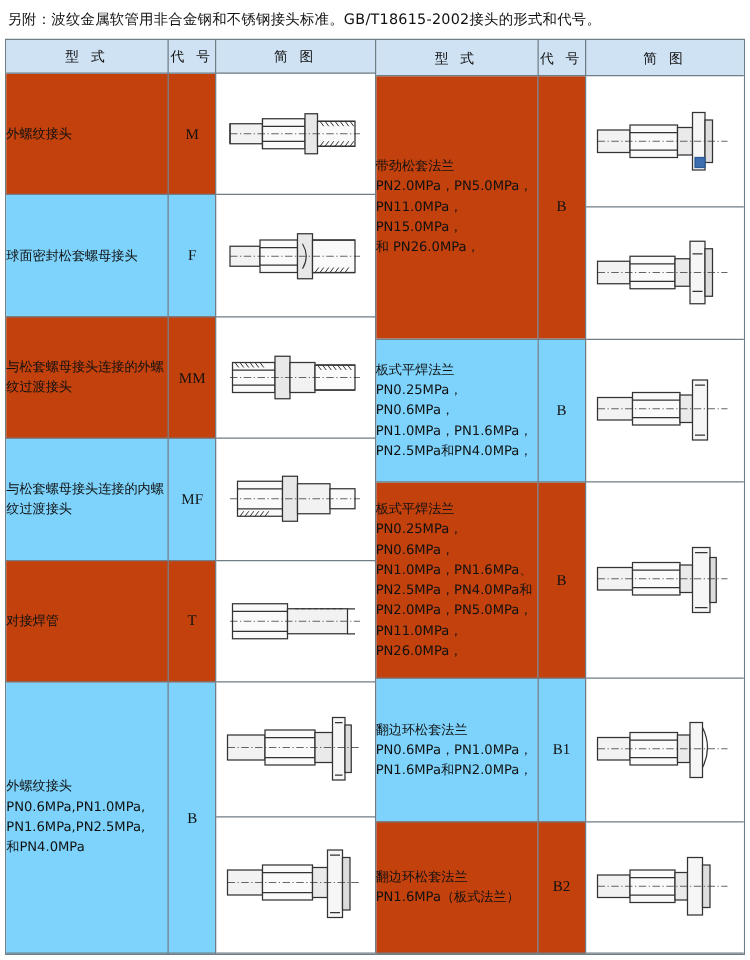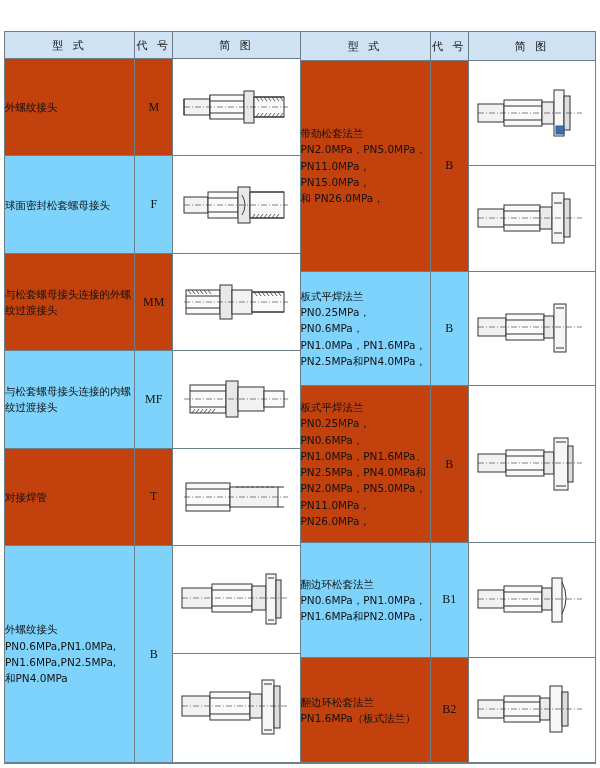--- a/index.html
+++ b/index.html
@@ -93,20 +93,21 @@
 
   .fig-svg { display: block; margin: 0 auto; }
 
   .lines { line-height: 1.6; }
 </style>
 </head>
 <body>
 
 <div id="page">
 
+  <div class="title">另附：波纹金属软管用非合金钢和不锈钢接头标准。GB/T18615-2002接头的形式和代号。</div>
 
   <div class="tablewrap">
     <table class="main">
       <tbody>
       <tr>
 
         <td class="half halfL">
           <table class="inner">
             <colgroup>
                   <col class="c-type">

